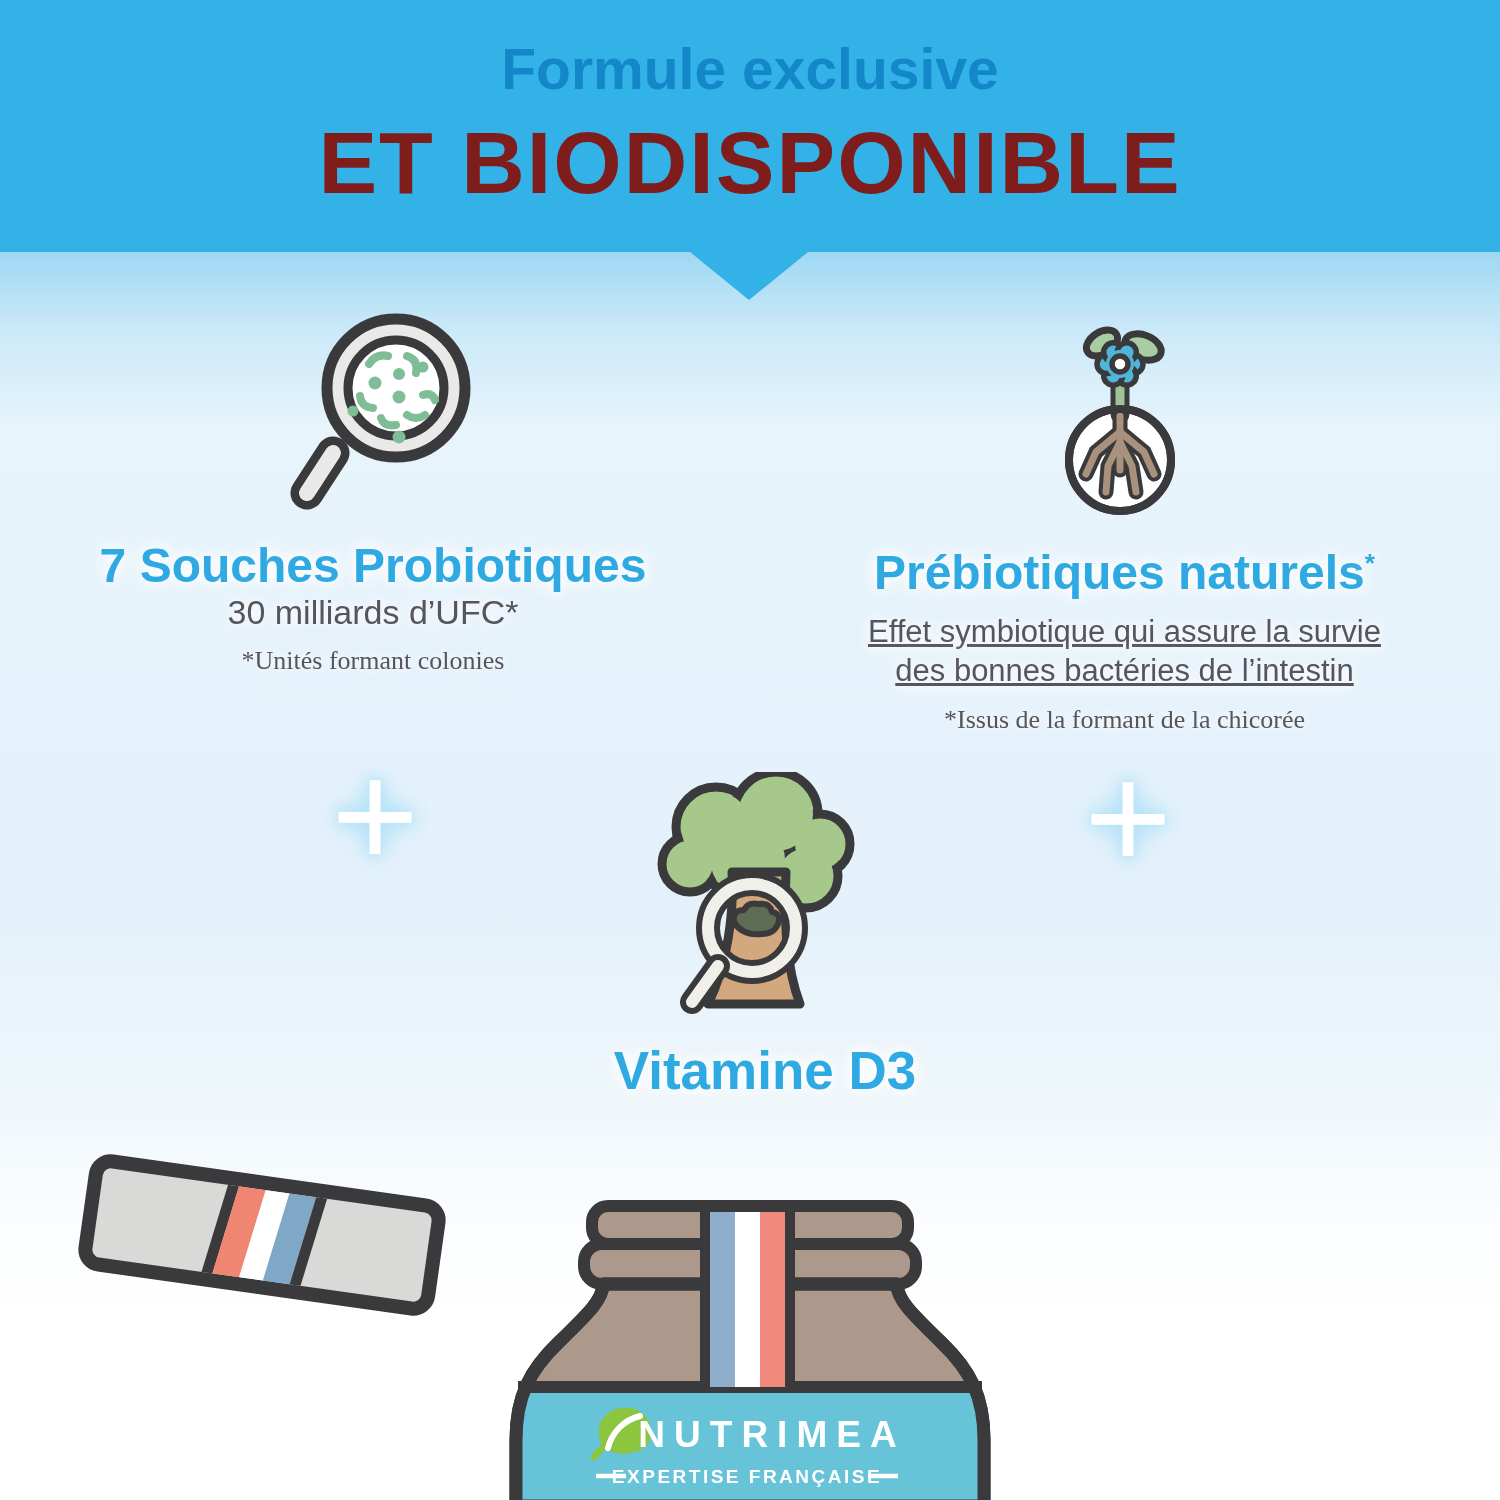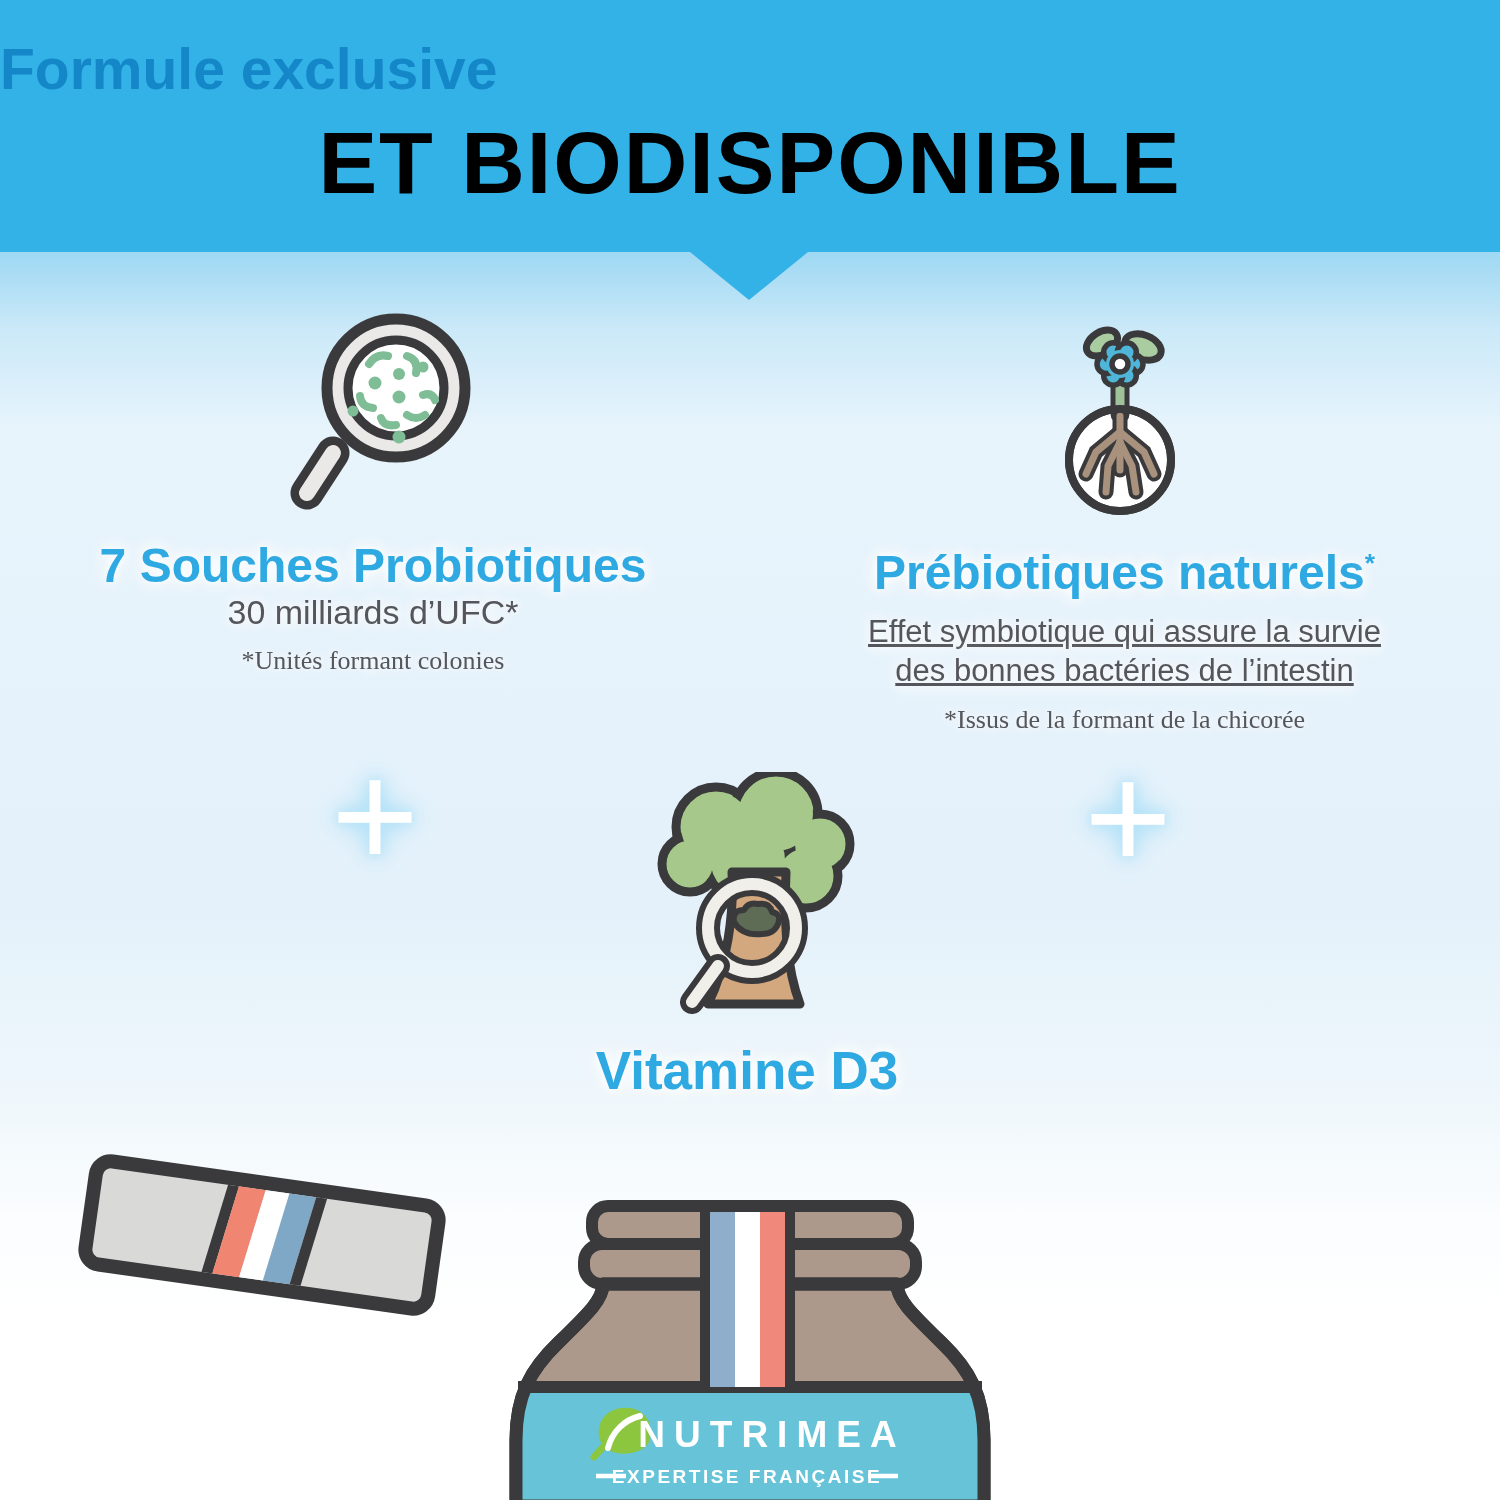--- a/index.html
+++ b/index.html
@@ -6,38 +6,38 @@
   .page {
     position:relative; width:1500px; height:1500px; overflow:hidden;
     font-family:"Liberation Sans", sans-serif;
     background:linear-gradient(180deg,
       #9ED8F3 252px, #CBE9F8 330px, #E7F4FC 430px,
       #E4F1FA 900px, #EDF6FB 1080px, #FBFDFE 1220px, #FFFFFF 1320px);
   }
   
   .banner { position:absolute; top:0; left:0; width:1500px; height:252px; background:#33B2E8; }
   .banner-sub {
-    position:absolute; top:36px; width:100%; text-align:left;
+    position:absolute; top:36px; width:100%; text-align:center;
     font-size:57px; font-weight:bold; color:#1487C9; letter-spacing:0px;
   }
   .banner-title {
     position:absolute; top:112px; width:100%; text-align:center;
-    font-size:88px; font-weight:bold; color:#000000; letter-spacing:2px;
+    font-size:88px; font-weight:bold; color:#7f1d1d; letter-spacing:2px;
   }
   .banner-arrow {
     position:absolute; top:252px; left:690px; width:0; height:0;
     border-left:59px solid transparent; border-right:59px solid transparent;
     border-top:48px solid #33B2E8;
   }
   
   .glow { text-shadow:0 0 10px #fff, 0 0 18px #fff, 0 0 30px rgba(255,255,255,.85);text-align:center; }
   .col { position:absolute; text-align:center; }
   .col-left   { left:48px;  top:540px; width:650px; }
   .col-right  { left:812px; top:507px; width:625px;margin-top:40px; }
-  .col-center { left:487px; top:1042px; width:520px; }
+  .col-center { left:505px; top:1042px; width:520px; }
   .section-title { font-size:48px; font-weight:bold; color:#2EA9E1; line-height:1.1; }
   .col-center .section-title { font-size:53px; }
   .sup-star { font-size:0.55em; vertical-align:super; font-weight:bold; }
   .section-sub  { font-size:34px; color:#55565B; }
   .section-foot { font-size:26px; color:#55565B; margin-top:14px;font-family:Liberation Serif, serif; }
   .section-desc { font-size:31px; color:#55565B; margin-top:12px; line-height:1.28; }
   .desc-line { display:block;text-decoration:underline; }
   
   .plus {
     position:absolute; width:106px; height:106px;

